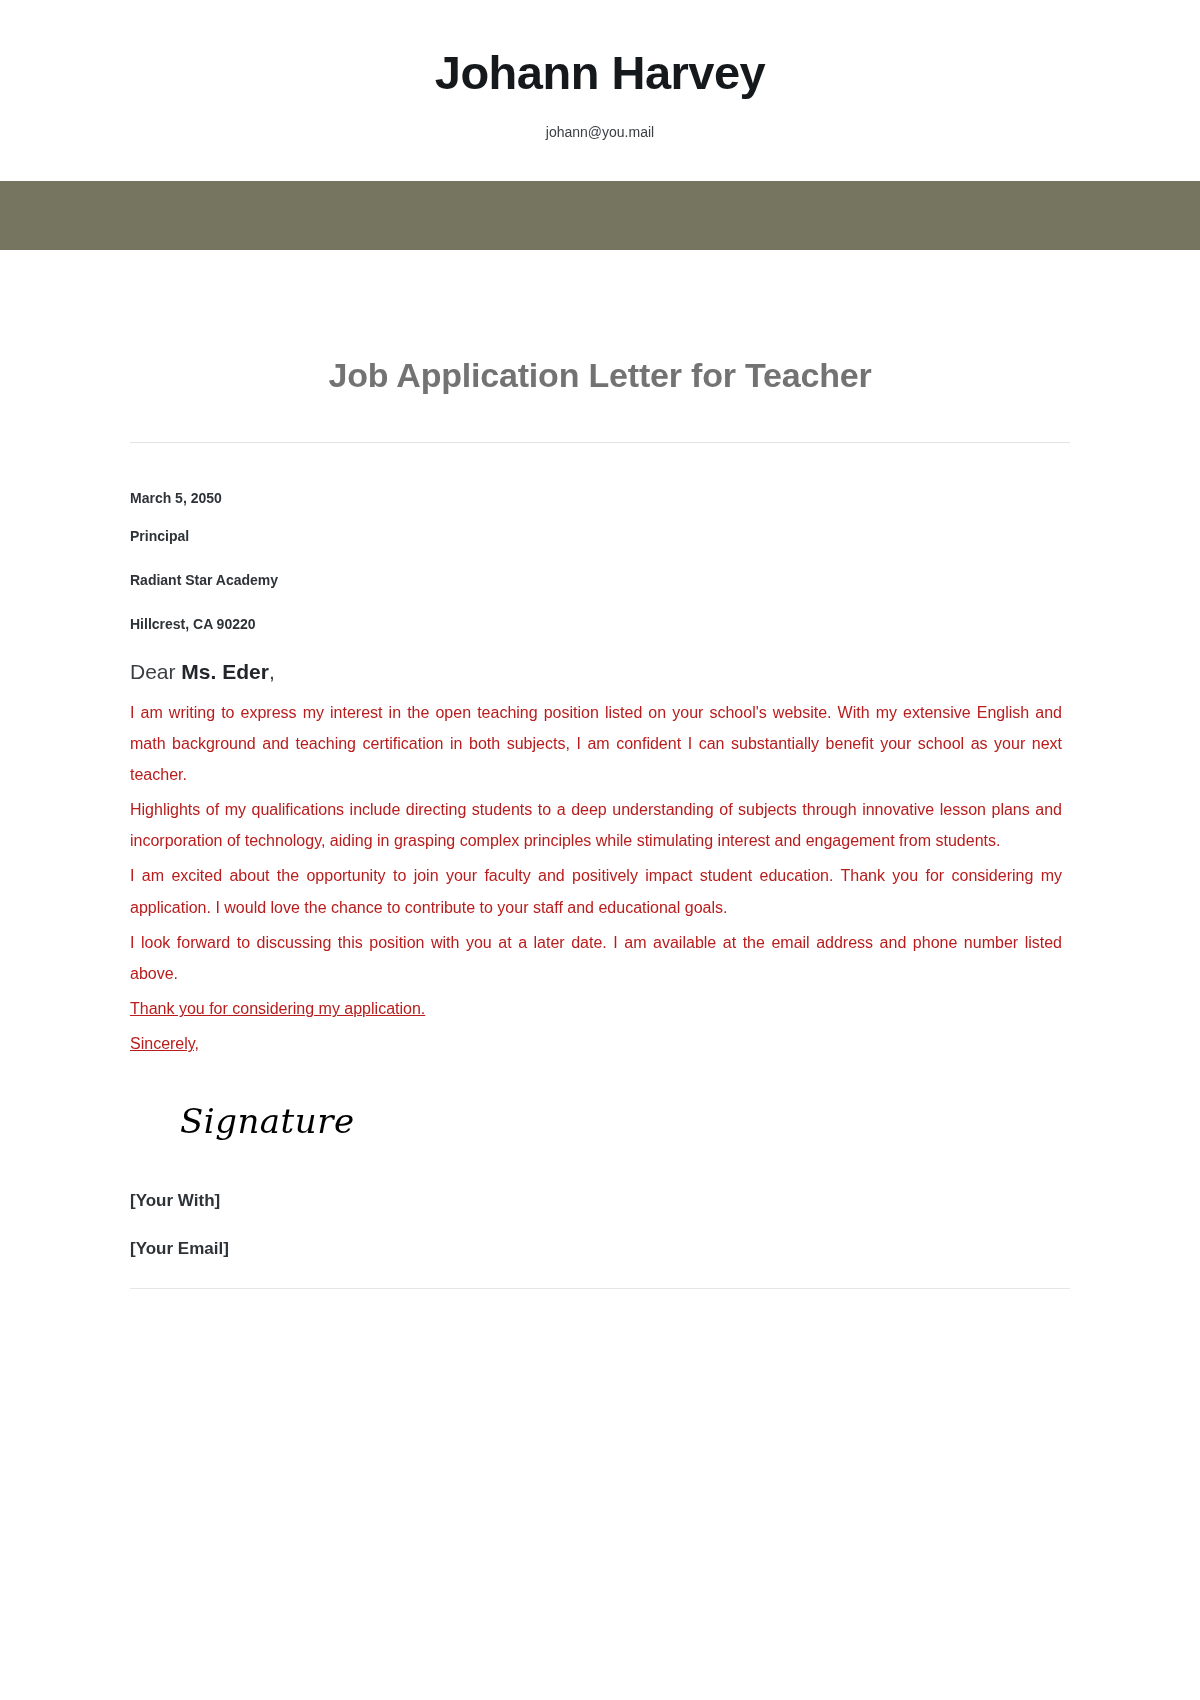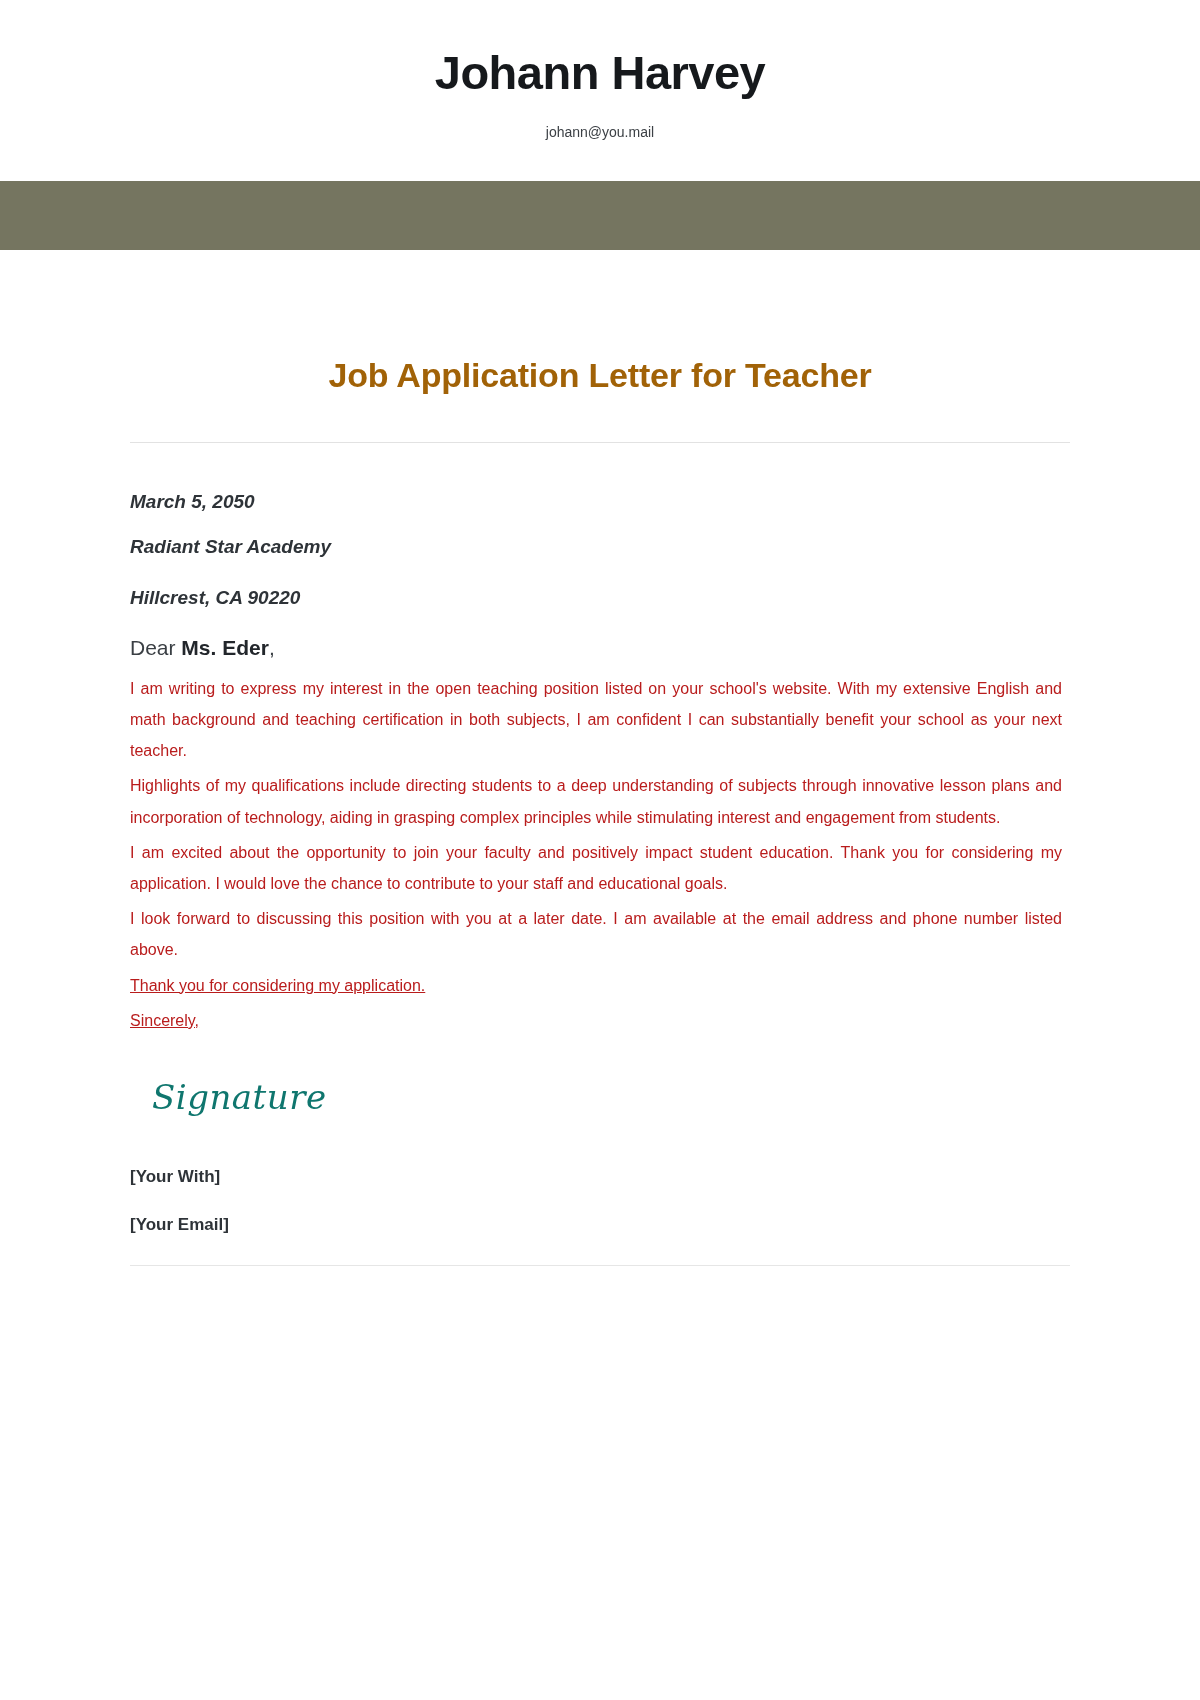--- a/index.html
+++ b/index.html
@@ -56,42 +56,41 @@
   
   .letter {
     width: 940px;
     margin: 0 auto;
     padding-top: 104px;
   }
   .letter-title {
     text-align: center;
     font-size: 34px;
     font-weight: bold;
-    color: #a16207;
+    color: #737373;
     letter-spacing: -0.2px;
     margin: 0;
     line-height: 1.25;
   }
   .title-rule {
     margin-top: 46px;
     border: 0;
     border-top: 1px solid #e2e2e2;
     width: 100%;
   }
 
   .addr-block {
     margin-top: 46px;
   }
   .addr-line {
-    font-size: 19px;
+    font-size: 14px;
     font-weight: bold;
     color: #2e3338;
     line-height: 1.35;
     margin-bottom: 25px;
-    font-style: italic;
   }
   .addr-line.tight {
     margin-bottom: 19px;
   }
 
   .salutation {
     font-size: 21px;
     color: #3a3f44;
     line-height: 1.6;
     margin-bottom: 8px;
@@ -114,23 +113,24 @@
   }
 
   .signature-wrap {
     margin-top: 44px;
     padding-left: 22px;
   }
   .signature-script {
     font-family: "DejaVu Serif", "Liberation Serif", serif;
     font-style: italic;
     font-size: 34px;
-    color: #0f766e;
+    color: #000000;
     letter-spacing: 0.5px;
     line-height: 1;
+    margin-left: 28px;
   }
 
   .placeholders {
     margin-top: 52px;
   }
   .placeholder-line {
     font-size: 17px;
     font-weight: bold;
     color: #2e3338;
     line-height: 1.35;
@@ -157,20 +157,21 @@
   <div class="accent-band" style="background: rgb(117, 117, 96);"></div>
 
   <main class="letter">
 
     <h2 class="letter-title">Job Application Letter for Teacher</h2>
 
     <hr class="title-rule">
 
     <section class="addr-block">
       <div class="addr-line tight">March 5, 2050</div>
+      <div class="addr-line">Principal</div>
       <div class="addr-line">Radiant Star Academy</div>
       <div class="addr-line tight">Hillcrest, CA 90220</div>
     </section>
 
     <p class="salutation"><span>Dear </span><b>Ms. Eder</b><span>,</span></p>
 
     <p class="para">I am writing to express my interest in the open teaching position listed on your school's website. With my extensive English and math background and teaching certification in both subjects, I am confident I can substantially benefit your school as your next teacher.</p>
     <p class="para">Highlights of my qualifications include directing students to a deep understanding of subjects through innovative lesson plans and incorporation of technology, aiding in grasping complex principles while stimulating interest and engagement from students.</p>
     <p class="para">I am excited about the opportunity to join your faculty and positively impact student education. Thank you for considering my application. I would love the chance to contribute to your staff and educational goals.</p>
     <p class="para">I look forward to discussing this position with you at a later date. I am available at the email address and phone number listed above.</p>

